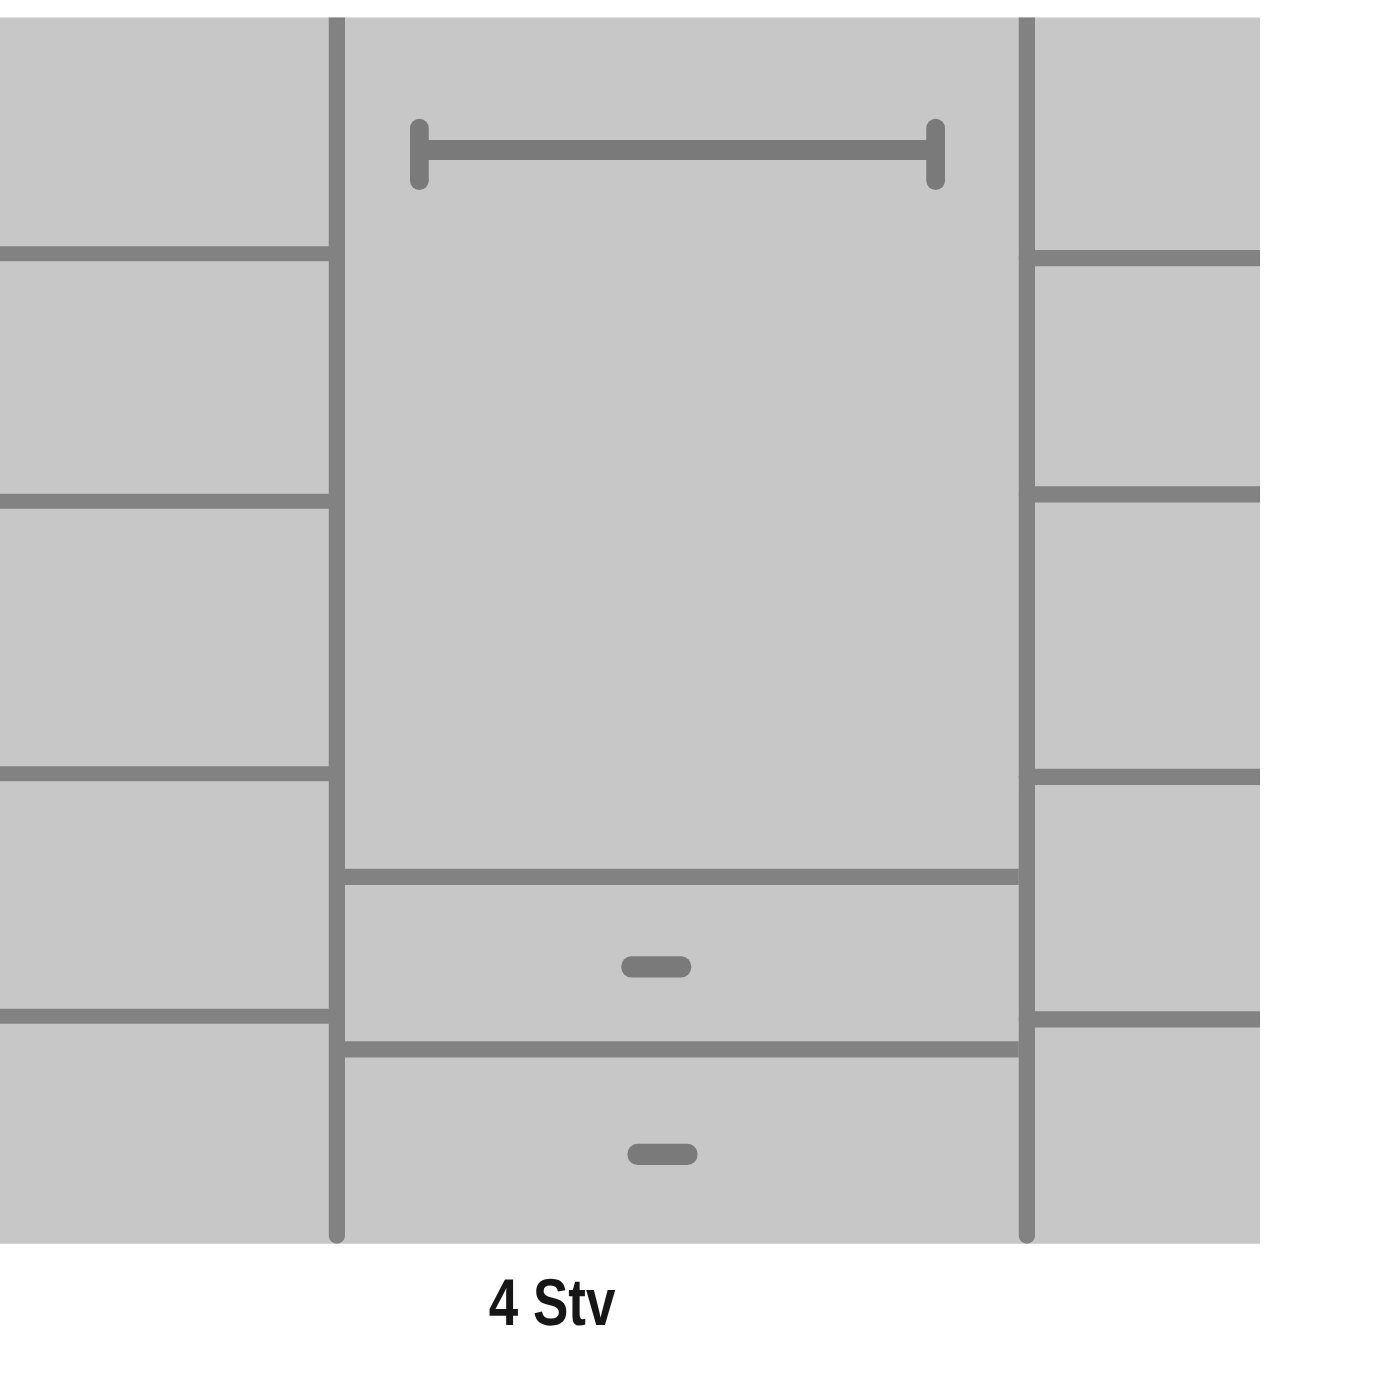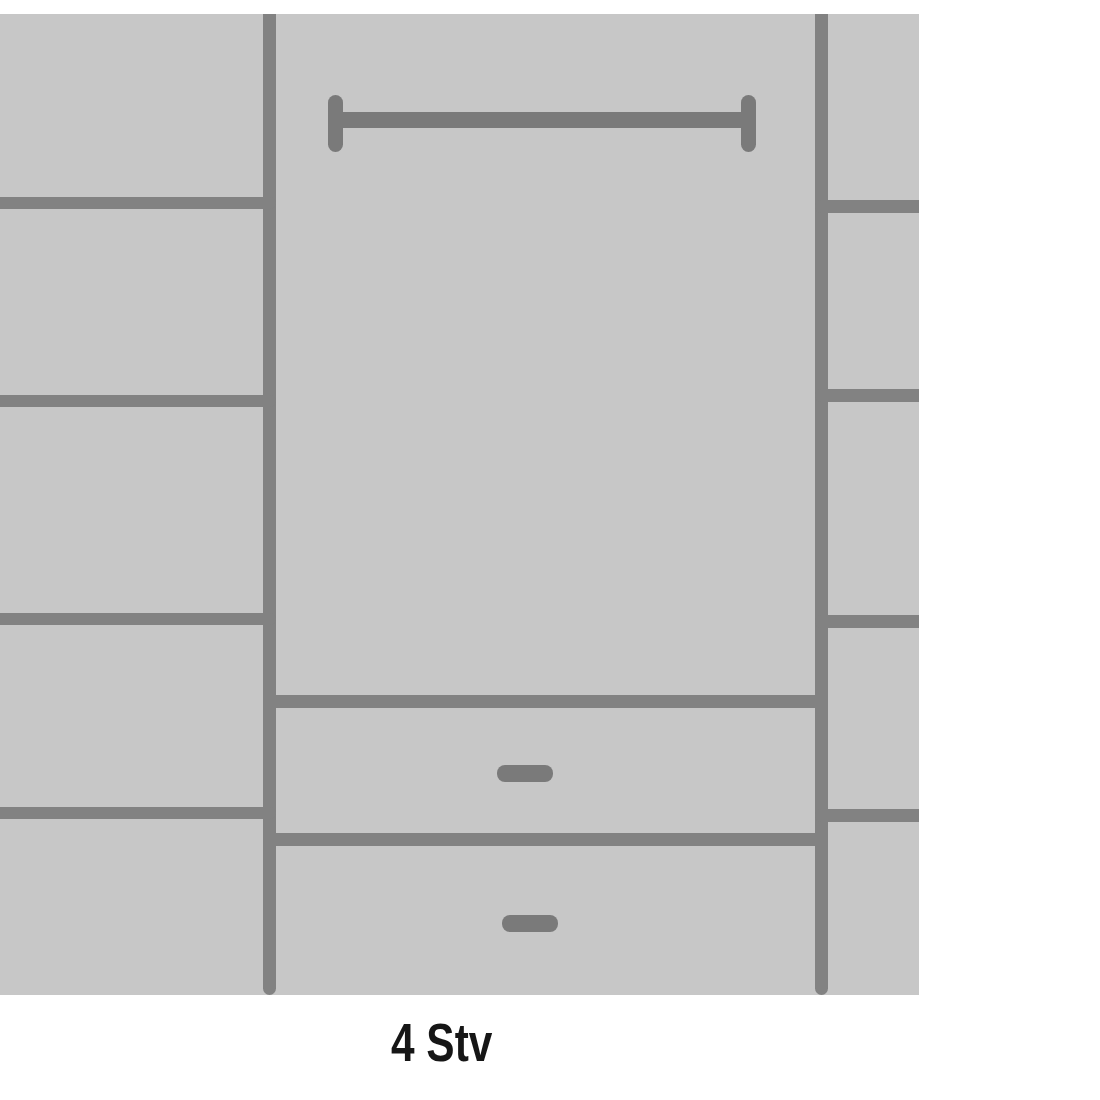--- a/index.html
+++ b/index.html
@@ -6,21 +6,21 @@
     --color-background:#ffffff;
     --color-panel:#c7c7c7;
     --color-line:#828282;
     --color-hardware:#7a7a7a;
     --color-text:#161616;
   }
   *{margin:0;padding:0;box-sizing:border-box;}
   html,body{background:var(--color-background);}
   .canvas{
     position:relative;
-    width:919px;height:1100px;
+    width:1008px;height:1100px;
     background:var(--color-background);
     overflow:hidden;
     font-family:"Liberation Sans", sans-serif;
   }
   
   .wardrobe{
     position:absolute;left:0;top:14px;width:1100px;height:981px;
     background:var(--color-panel);
   }
   .part{position:absolute;}

